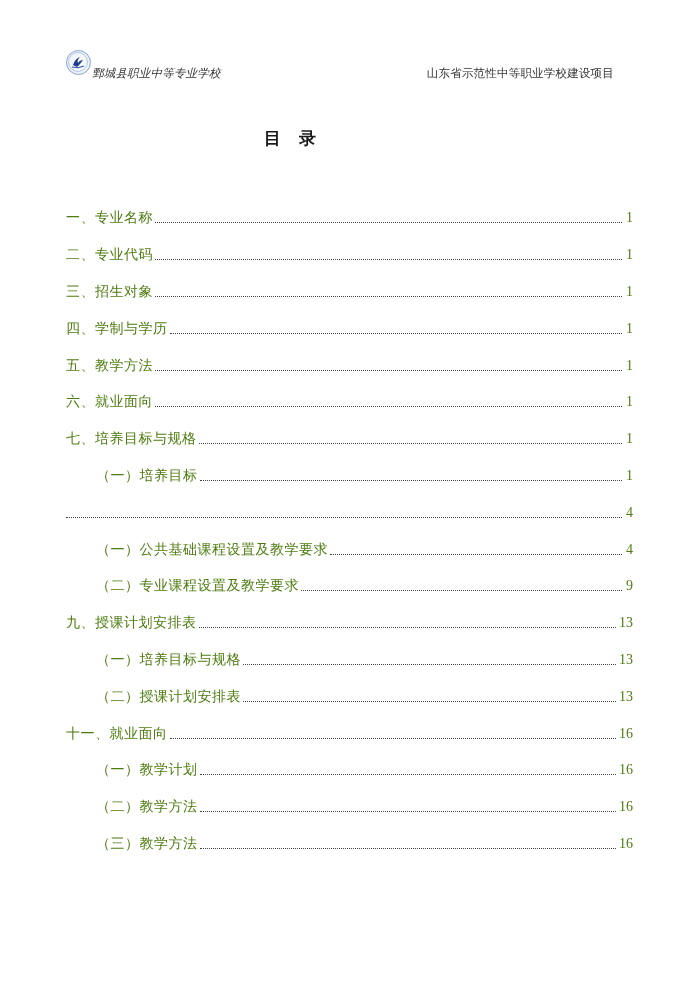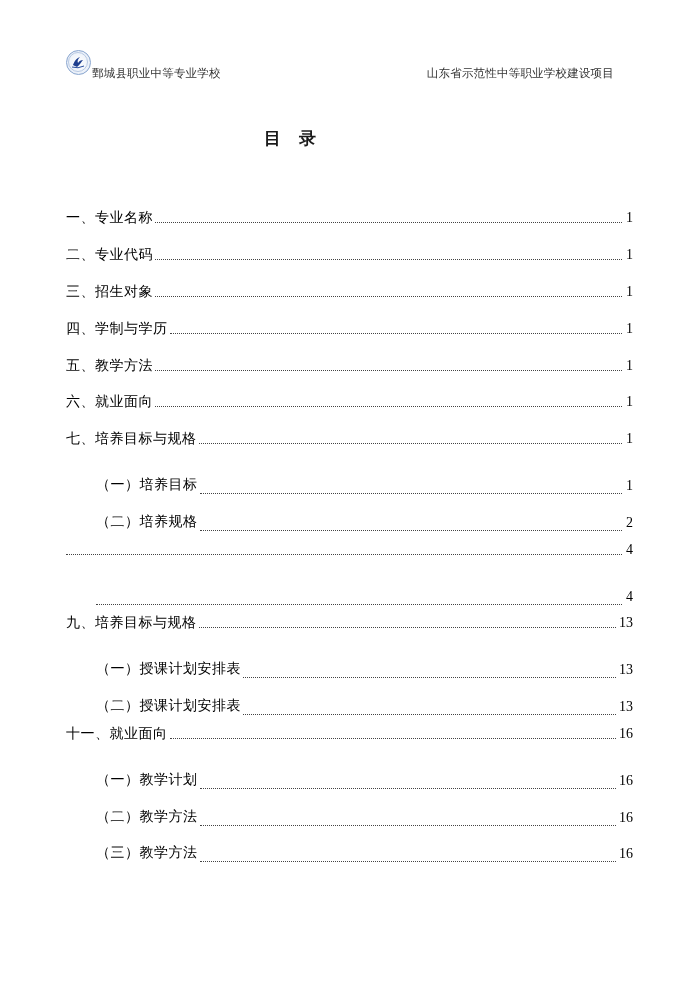--- a/index.html
+++ b/index.html
@@ -36,20 +36,21 @@
     }
     .logo svg { display: block; }
     .header-left {
       position: absolute;
       left: 26px;
       top: 16px;
       font-size: 11.5px;
       color: #333;
       letter-spacing: 0.2px;
       white-space: nowrap;
+      font-style: italic;
     }
     .header-right {
       position: absolute;
       right: 22px;
       top: 16px;
       font-size: 11.5px;
       color: #333;
       letter-spacing: 0.2px;
       white-space: nowrap;
       padding-left: 28px;
@@ -72,23 +73,23 @@
       left: 66px;
       top: 200px;
       width: 567px;
     }
     .toc-row {
       position: relative;
       height: 36.8px;
       display: flex;
       align-items: center;
       font-size: 14px;
-      color: #000000;
-    }
-    .toc-row.level-2 { padding-left: 30px; align-items: flex-end; }
+      color: #4d7c0f;
+    }
+    .toc-row.level-2 { padding-left: 30px; }
     .toc-label {
       white-space: nowrap;
       padding-right: 2px;
       letter-spacing: 0.5px;
     }
     .toc-leader {
       flex: 1;
       height: 1px;
       margin-top: 8px;
       border-bottom: 1.5px dotted #444;
@@ -153,40 +154,41 @@
   <div class="toc-row">
     <span class="toc-label">七、培养目标与规格</span>
     <span class="toc-leader"></span>
     <span class="toc-page">1</span>
   </div>
   <div class="toc-row level-2">
     <span class="toc-label">（一）培养目标</span>
     <span class="toc-leader"></span>
     <span class="toc-page">1</span>
   </div>
-  <div class="toc-row level-2">
-    <span class="toc-label">（二）培养规格</span>
-    <span class="toc-leader"></span>
-    <span class="toc-page">2</span>
-  </div>
   <div class="toc-row">
     <span class="toc-leader"></span>
     <span class="toc-page">4</span>
   </div>
   <div class="toc-row level-2">
+    <span class="toc-label">（一）公共基础课程设置及教学要求</span>
     <span class="toc-leader"></span>
     <span class="toc-page">4</span>
   </div>
-  <div class="toc-row">
-    <span class="toc-label">九、培养目标与规格</span>
+  <div class="toc-row level-2">
+    <span class="toc-label">（二）专业课程设置及教学要求</span>
+    <span class="toc-leader"></span>
+    <span class="toc-page">9</span>
+  </div>
+  <div class="toc-row">
+    <span class="toc-label">九、授课计划安排表</span>
     <span class="toc-leader"></span>
     <span class="toc-page">13</span>
   </div>
   <div class="toc-row level-2">
-    <span class="toc-label">（一）授课计划安排表</span>
+    <span class="toc-label">（一）培养目标与规格</span>
     <span class="toc-leader"></span>
     <span class="toc-page">13</span>
   </div>
   <div class="toc-row level-2">
     <span class="toc-label">（二）授课计划安排表</span>
     <span class="toc-leader"></span>
     <span class="toc-page">13</span>
   </div>
   <div class="toc-row">
     <span class="toc-label">十一、就业面向</span>

